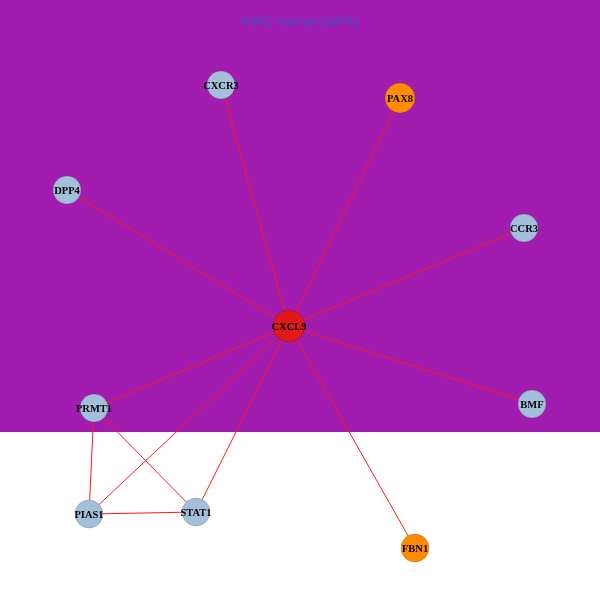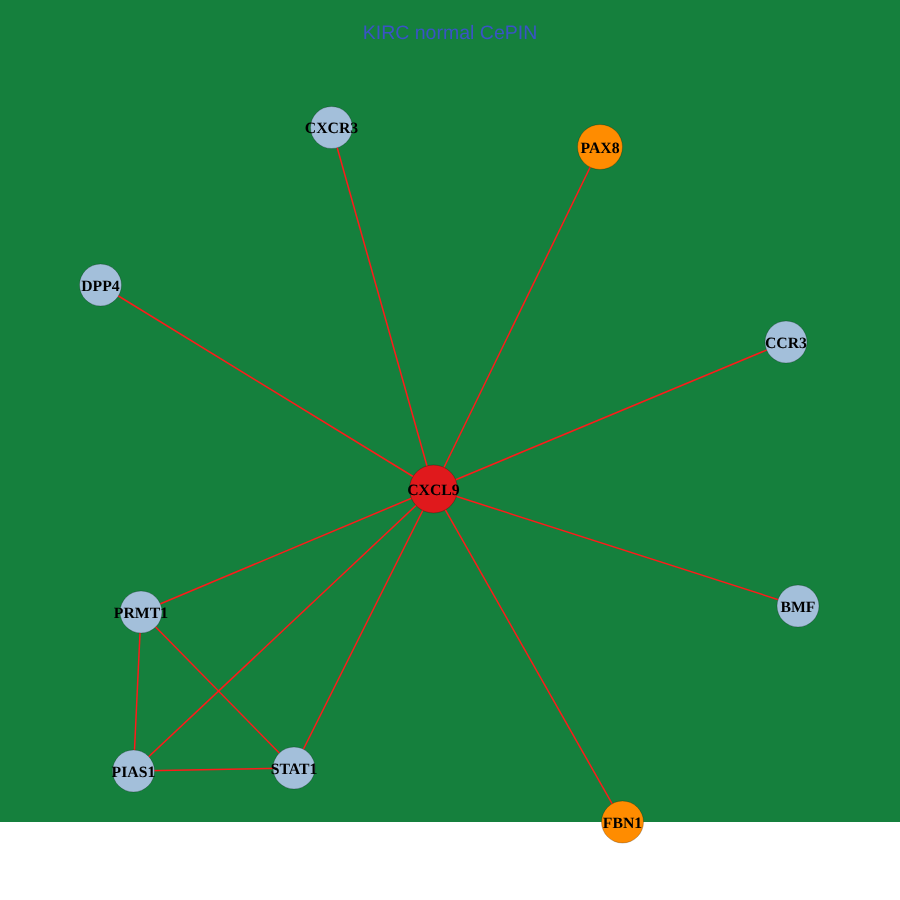--- a/index.html
+++ b/index.html
@@ -7,22 +7,22 @@
     padding: 0;
     width: 600px;
     height: 600px;
     background: #ffffff;
     font-family: "Liberation Sans", sans-serif;
     overflow: hidden;
   }
   .canvas {
     position: relative;
     width: 600px;
-    height: 548px;
-    background: #15803d;
+    height: 432px;
+    background: #a21caf;
   }
   svg { display: block; }
   .plot-title {
     font-family: "Liberation Sans", sans-serif;
     font-size: 13px;
     font-weight: 400;
   }
   .nlabel {
     font-family: "Liberation Serif", serif;
     font-size: 10.5px;

